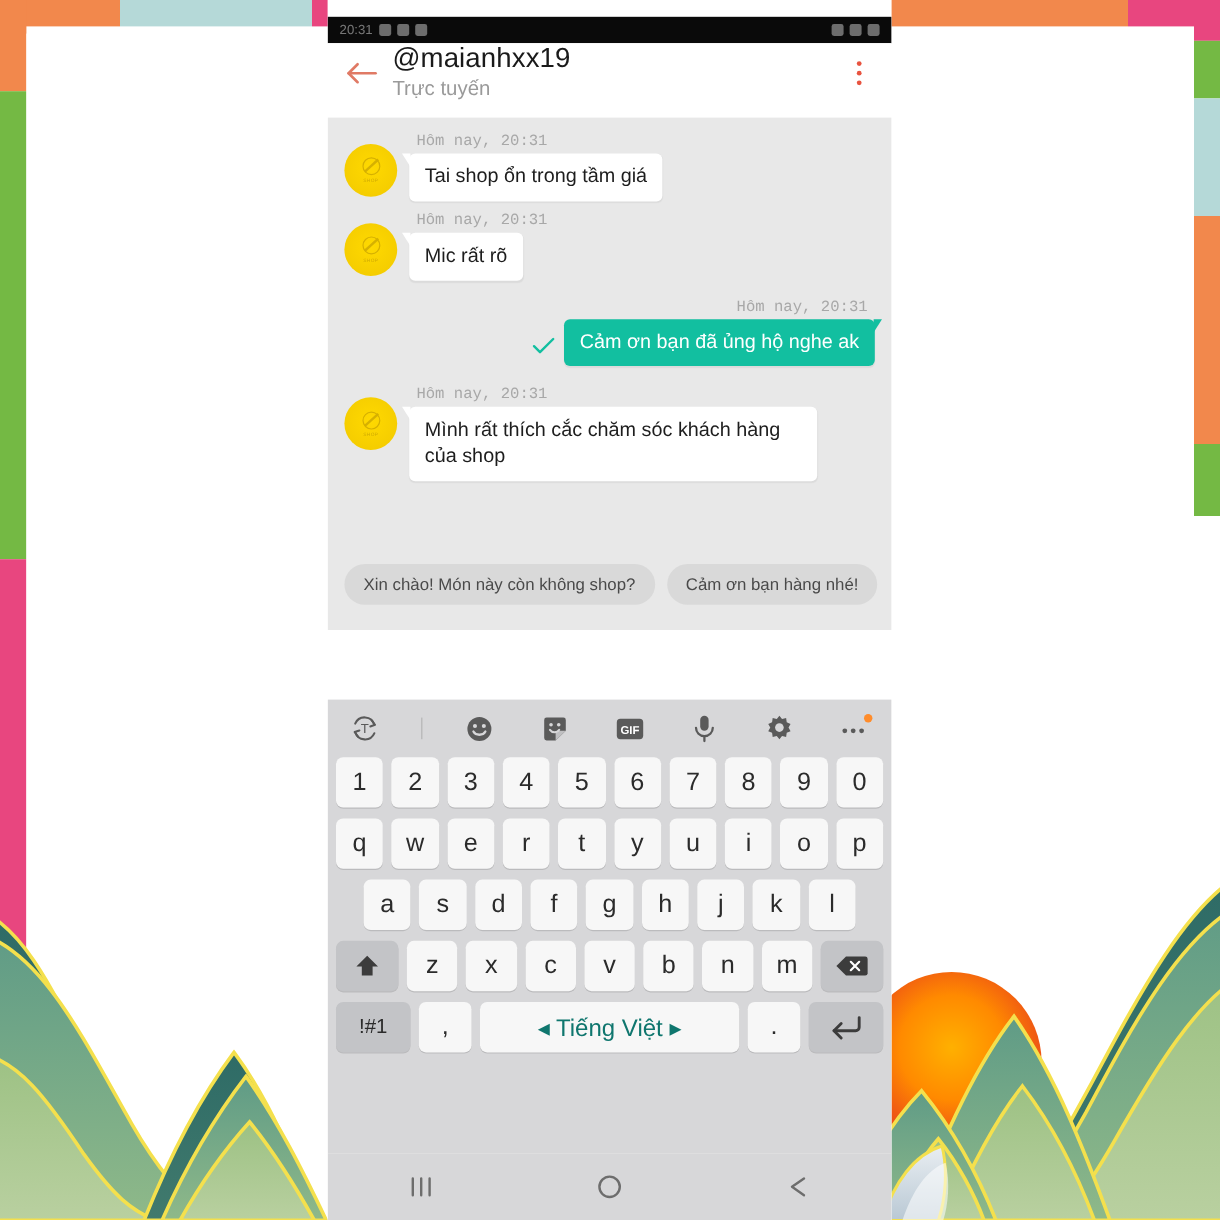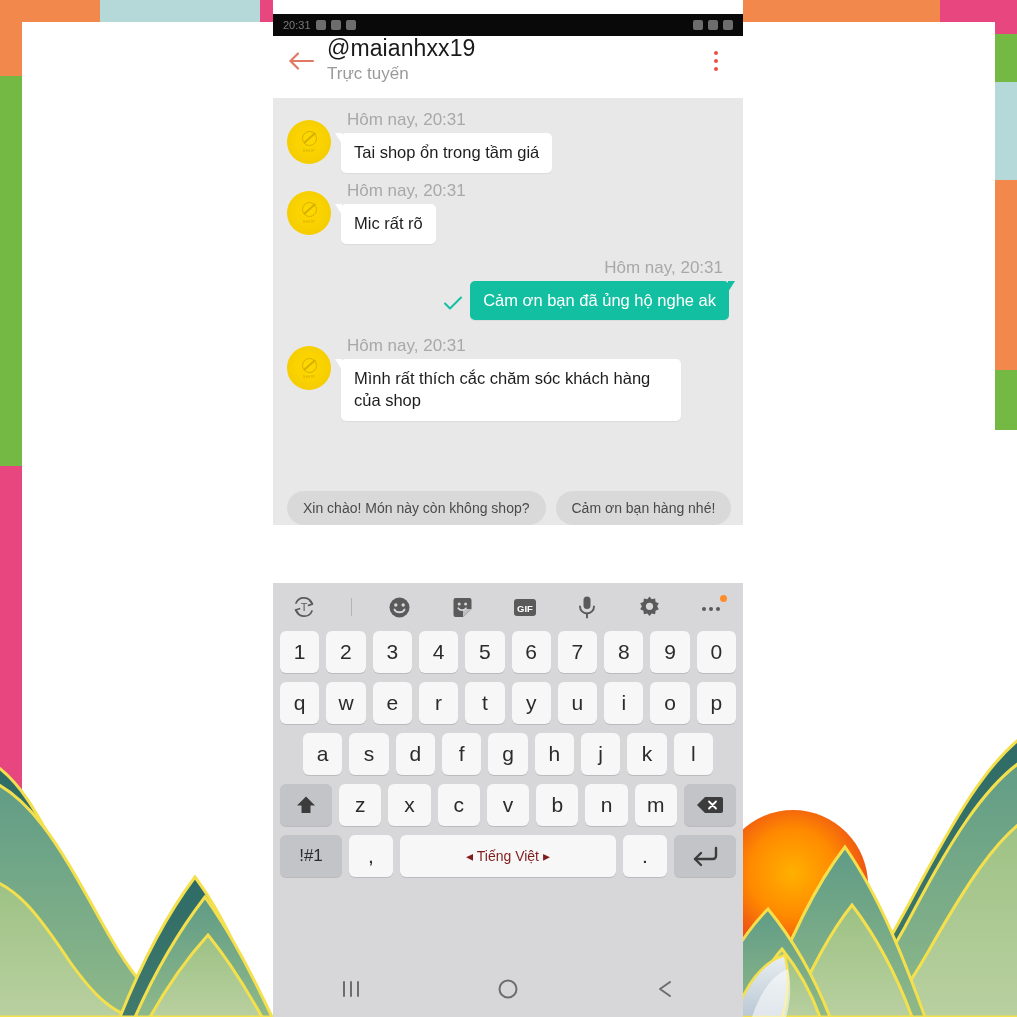--- a/index.html
+++ b/index.html
@@ -61,21 +61,21 @@
   .row{display:flex;align-items:flex-start;padding:0 14px;margin-bottom:4px;}
   .avatar{
     width:44px;height:44px;flex:0 0 44px;border-radius:50%;
     background:radial-gradient(circle at 50% 45%, #ffd900 0%, #f5cd00 72%, #ecc400 100%);
     margin-top:14px;display:flex;align-items:center;justify-content:center;flex-direction:column;
   }
   .av-mark{width:13px;height:13px;border-radius:50%;border:1.6px solid #c9a400;position:relative;opacity:.75;}
   .av-mark::after{content:"";position:absolute;left:-1px;top:5px;width:15px;height:1.6px;background:#c9a400;transform:rotate(-42deg);}
   .av-sub{font-size:4px;color:#c9a400;margin-top:1.5px;letter-spacing:.3px;opacity:.85;}
   .bubwrap{display:flex;flex-direction:column;margin-left:10px;max-width:340px;}
-  .tstamp{font-size:17px;color:#a8a8a8;margin:4px 0 3px 6px;}
+  .tstamp{font-size:13px;color:#a8a8a8;margin:4px 0 3px 6px;font-family:Liberation Mono, monospace;}
   .bub{
     background:#fff;border-radius:5px;padding:9px 13px;font-size:16.5px;color:#1d1d1d;
     line-height:1.32;align-self:flex-start;position:relative;
     box-shadow:0 1px 1px rgba(0,0,0,.06);
   }
   .bub::before{
     content:"";position:absolute;left:-6px;top:0;border-width:0 7px 11px 0;
     border-style:solid;border-color:transparent #fff transparent transparent;
   }
   .row.out{justify-content:flex-end;}
@@ -89,21 +89,21 @@
     border-color:transparent transparent transparent #12bfa0;
   }
   .check{
     width:22px;height:22px;flex:0 0 22px;margin:0 6px 6px 0;align-self:flex-end;
     display:flex;align-items:center;justify-content:center;
   }
 
   
   .chips{
     position:absolute;left:0;top:470px;width:470px;height:55px;background:#e8e8e8;
-    display:flex;align-items:flex-end;gap:10px;padding:0 14px;box-sizing:border-box;overflow:hidden;
+    display:flex;align-items:flex-start;gap:10px;padding:0 14px;box-sizing:border-box;overflow:hidden;
   }
   .chip{
     background:#d9d9d9;border-radius:18px;padding:9px 16px;font-size:14px;color:#4a4a4a;
     white-space:nowrap;flex:0 0 auto;
   }
 
   
   .inputbar{
     position:absolute;left:0;top:525px;width:470px;height:58px;background:#fff;
     display:flex;align-items:center;padding:0 12px;box-sizing:border-box;gap:10px;
@@ -131,21 +131,21 @@
   .krow{display:flex;justify-content:center;gap:7px;padding:0 7px;box-sizing:border-box;margin-bottom:9px;}
   .key{
     background:#f7f7f7;border-radius:6px;height:42px;flex:1 1 0;
     display:flex;align-items:center;justify-content:center;
     font-size:21px;color:#2b2b2b;box-shadow:0 1px 0 rgba(0,0,0,.13);
   }
   .krow.r3{padding:0 30px;}
   .key.fn{background:#c3c4c7;flex:0 0 52px;}
   .key.sym{background:#c3c4c7;flex:0 0 62px;font-size:17px;}
   .key.comma,.key.period{flex:0 0 44px;}
-  .key.space{flex:1 1 auto;font-size:14px;color:#7f1d1d;}
+  .key.space{flex:1 1 auto;font-size:20px;color:#0f766e;}
   .key.enter{background:#c3c4c7;flex:0 0 62px;}
 
   
   .navbar{
     position:absolute;left:0;top:961px;width:470px;height:56px;background:#d7d7d9;
     display:flex;align-items:center;justify-content:space-around;color:#6d6d6d;font-size:19px;
   }
   .navb{width:40px;height:26px;display:flex;align-items:center;justify-content:center;}
 </style>
 </head>

